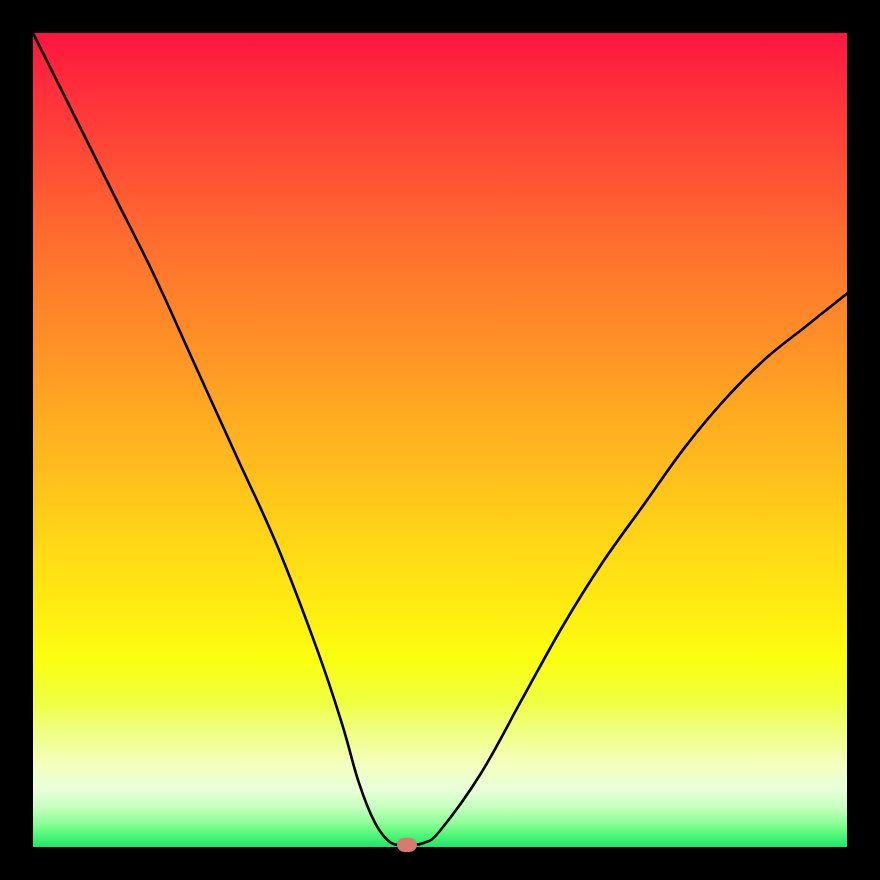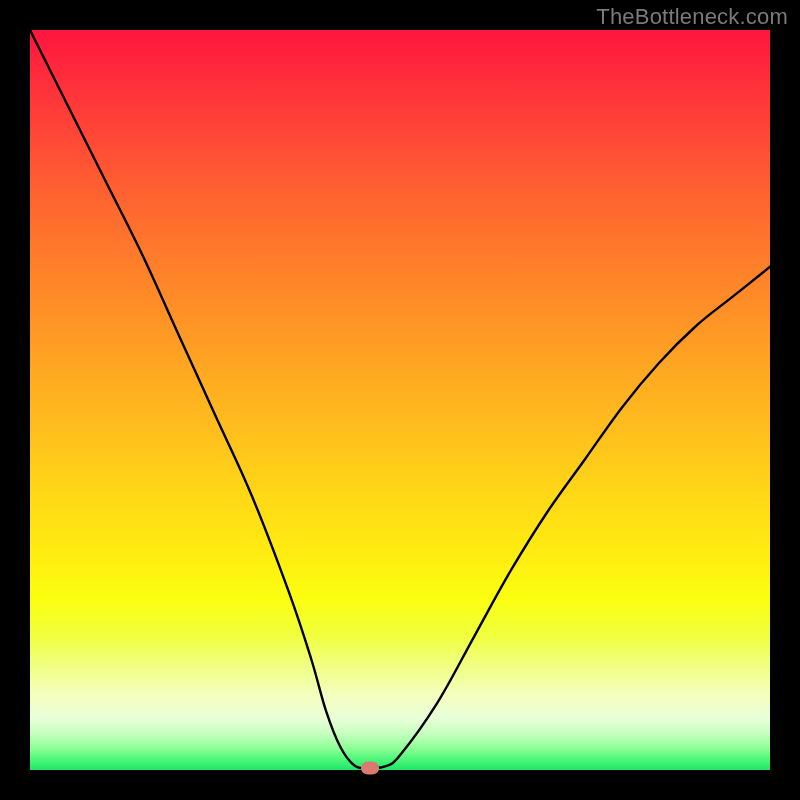--- a/index.html
+++ b/index.html
@@ -88,14 +88,13 @@
   <div class="plot-area">
     <div class="gradient-bg"></div>
 
     <svg class="curve" viewBox="0 0 740 740" preserveAspectRatio="none">
       <path id="curve-path" fill="none" stroke="#000" stroke-width="2.4" stroke-linecap="round" stroke-linejoin="round" d="M 0.00 0.00 C 6.66 13.32, 23.68 47.36, 37.00 74.00 C 50.32 100.64, 60.68 121.36, 74.00 148.00 C 87.32 174.64, 97.68 194.03, 111.00 222.00 C 124.32 249.97, 134.68 274.10, 148.00 303.40 C 161.32 332.70, 171.68 355.50, 185.00 384.80 C 198.32 414.10, 208.68 434.23, 222.00 466.20 C 235.32 498.17, 248.34 533.10, 259.00 562.40 C 269.66 591.70, 274.54 607.69, 281.20 629.00 C 287.86 650.31, 290.67 664.82, 296.00 680.80 C 301.33 696.78, 305.47 707.81, 310.80 717.80 C 316.13 727.79, 320.27 732.70, 325.60 736.30 C 330.93 739.90, 335.07 737.78, 340.40 737.78 C 345.73 737.78, 349.87 738.56, 355.20 736.30 C 360.53 734.04, 360.68 736.52, 370.00 725.20 C 379.32 713.88, 393.68 694.71, 407.00 673.40 C 420.32 652.09, 430.68 630.78, 444.00 606.80 C 457.32 582.82, 467.68 562.84, 481.00 540.20 C 494.32 517.56, 504.68 500.98, 518.00 481.00 C 531.32 461.02, 541.68 447.85, 555.00 429.20 C 568.32 410.55, 578.68 394.72, 592.00 377.40 C 605.32 360.08, 615.68 347.65, 629.00 333.00 C 642.32 318.35, 652.68 307.99, 666.00 296.00 C 679.32 284.01, 689.68 277.06, 703.00 266.40 C 716.32 255.74, 733.34 242.13, 740.00 236.80"></path>
     </svg>
 
     <div id="marker" class="marker" style="left: 340.4px; top: 737.78px; background: rgb(216, 122, 111);"></div>
   </div>
 
-  <div class="watermark">TheBottleneck.com</div>
 </div>
 
 </body></html>

